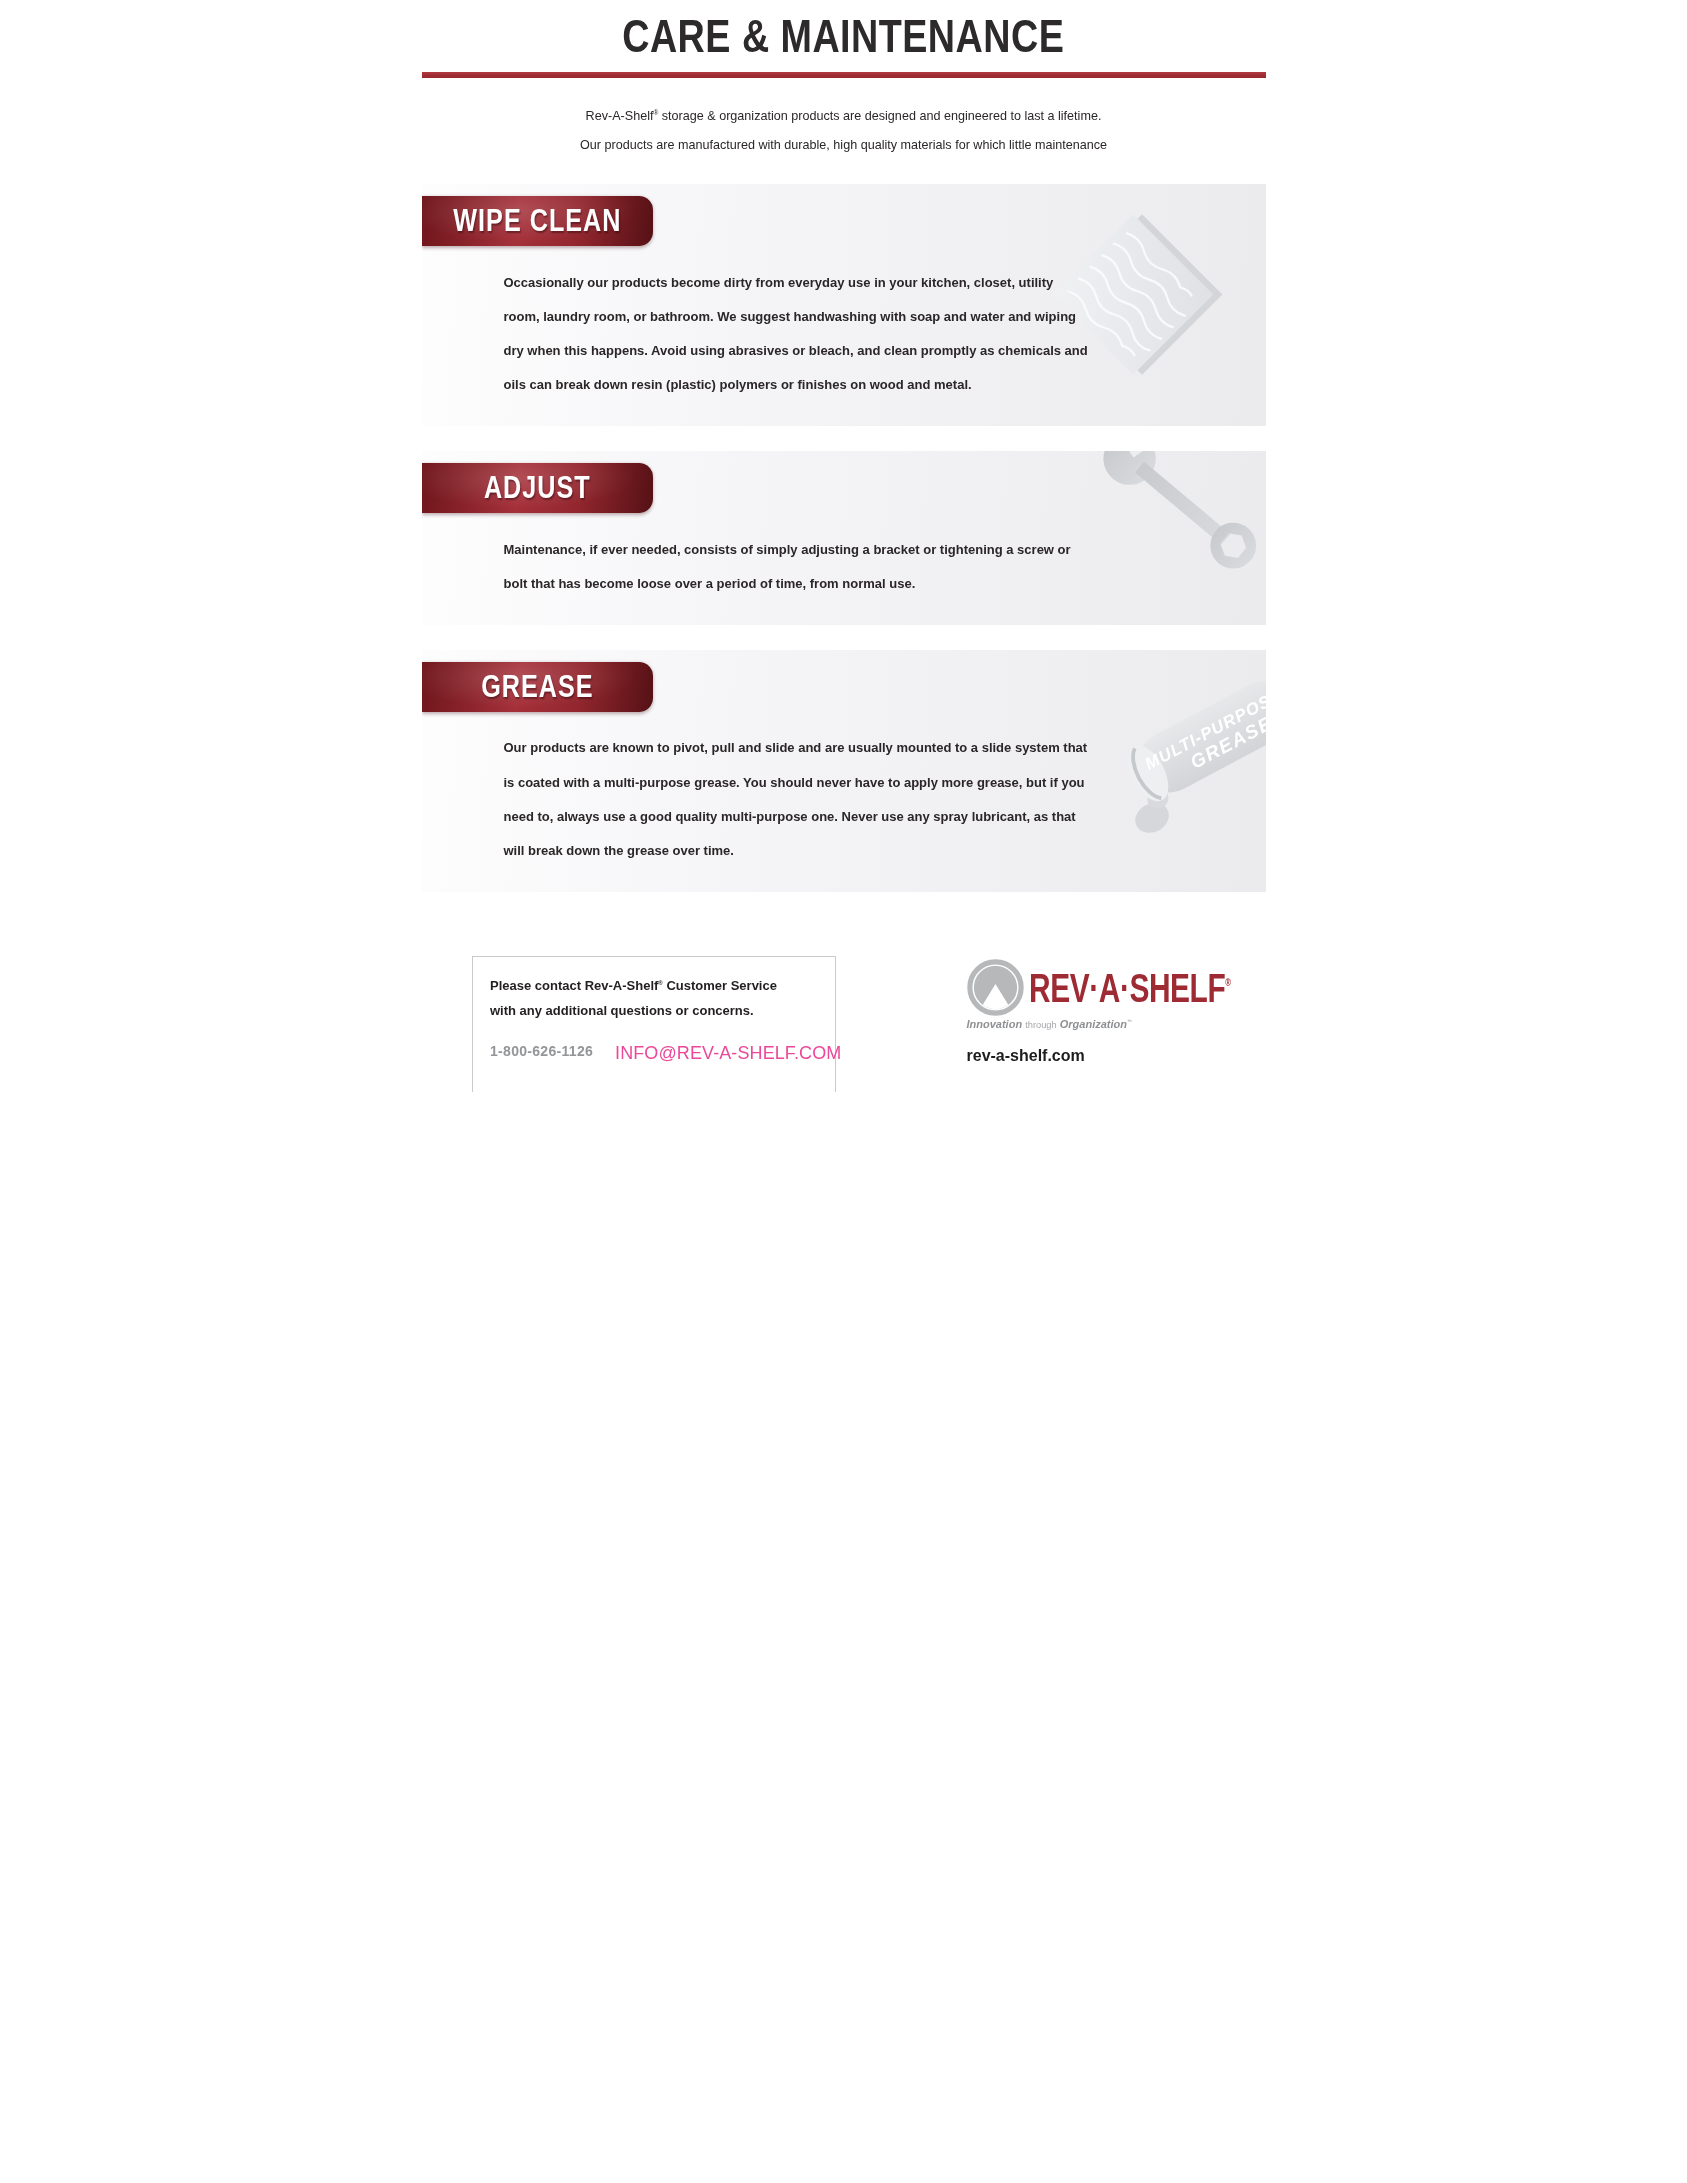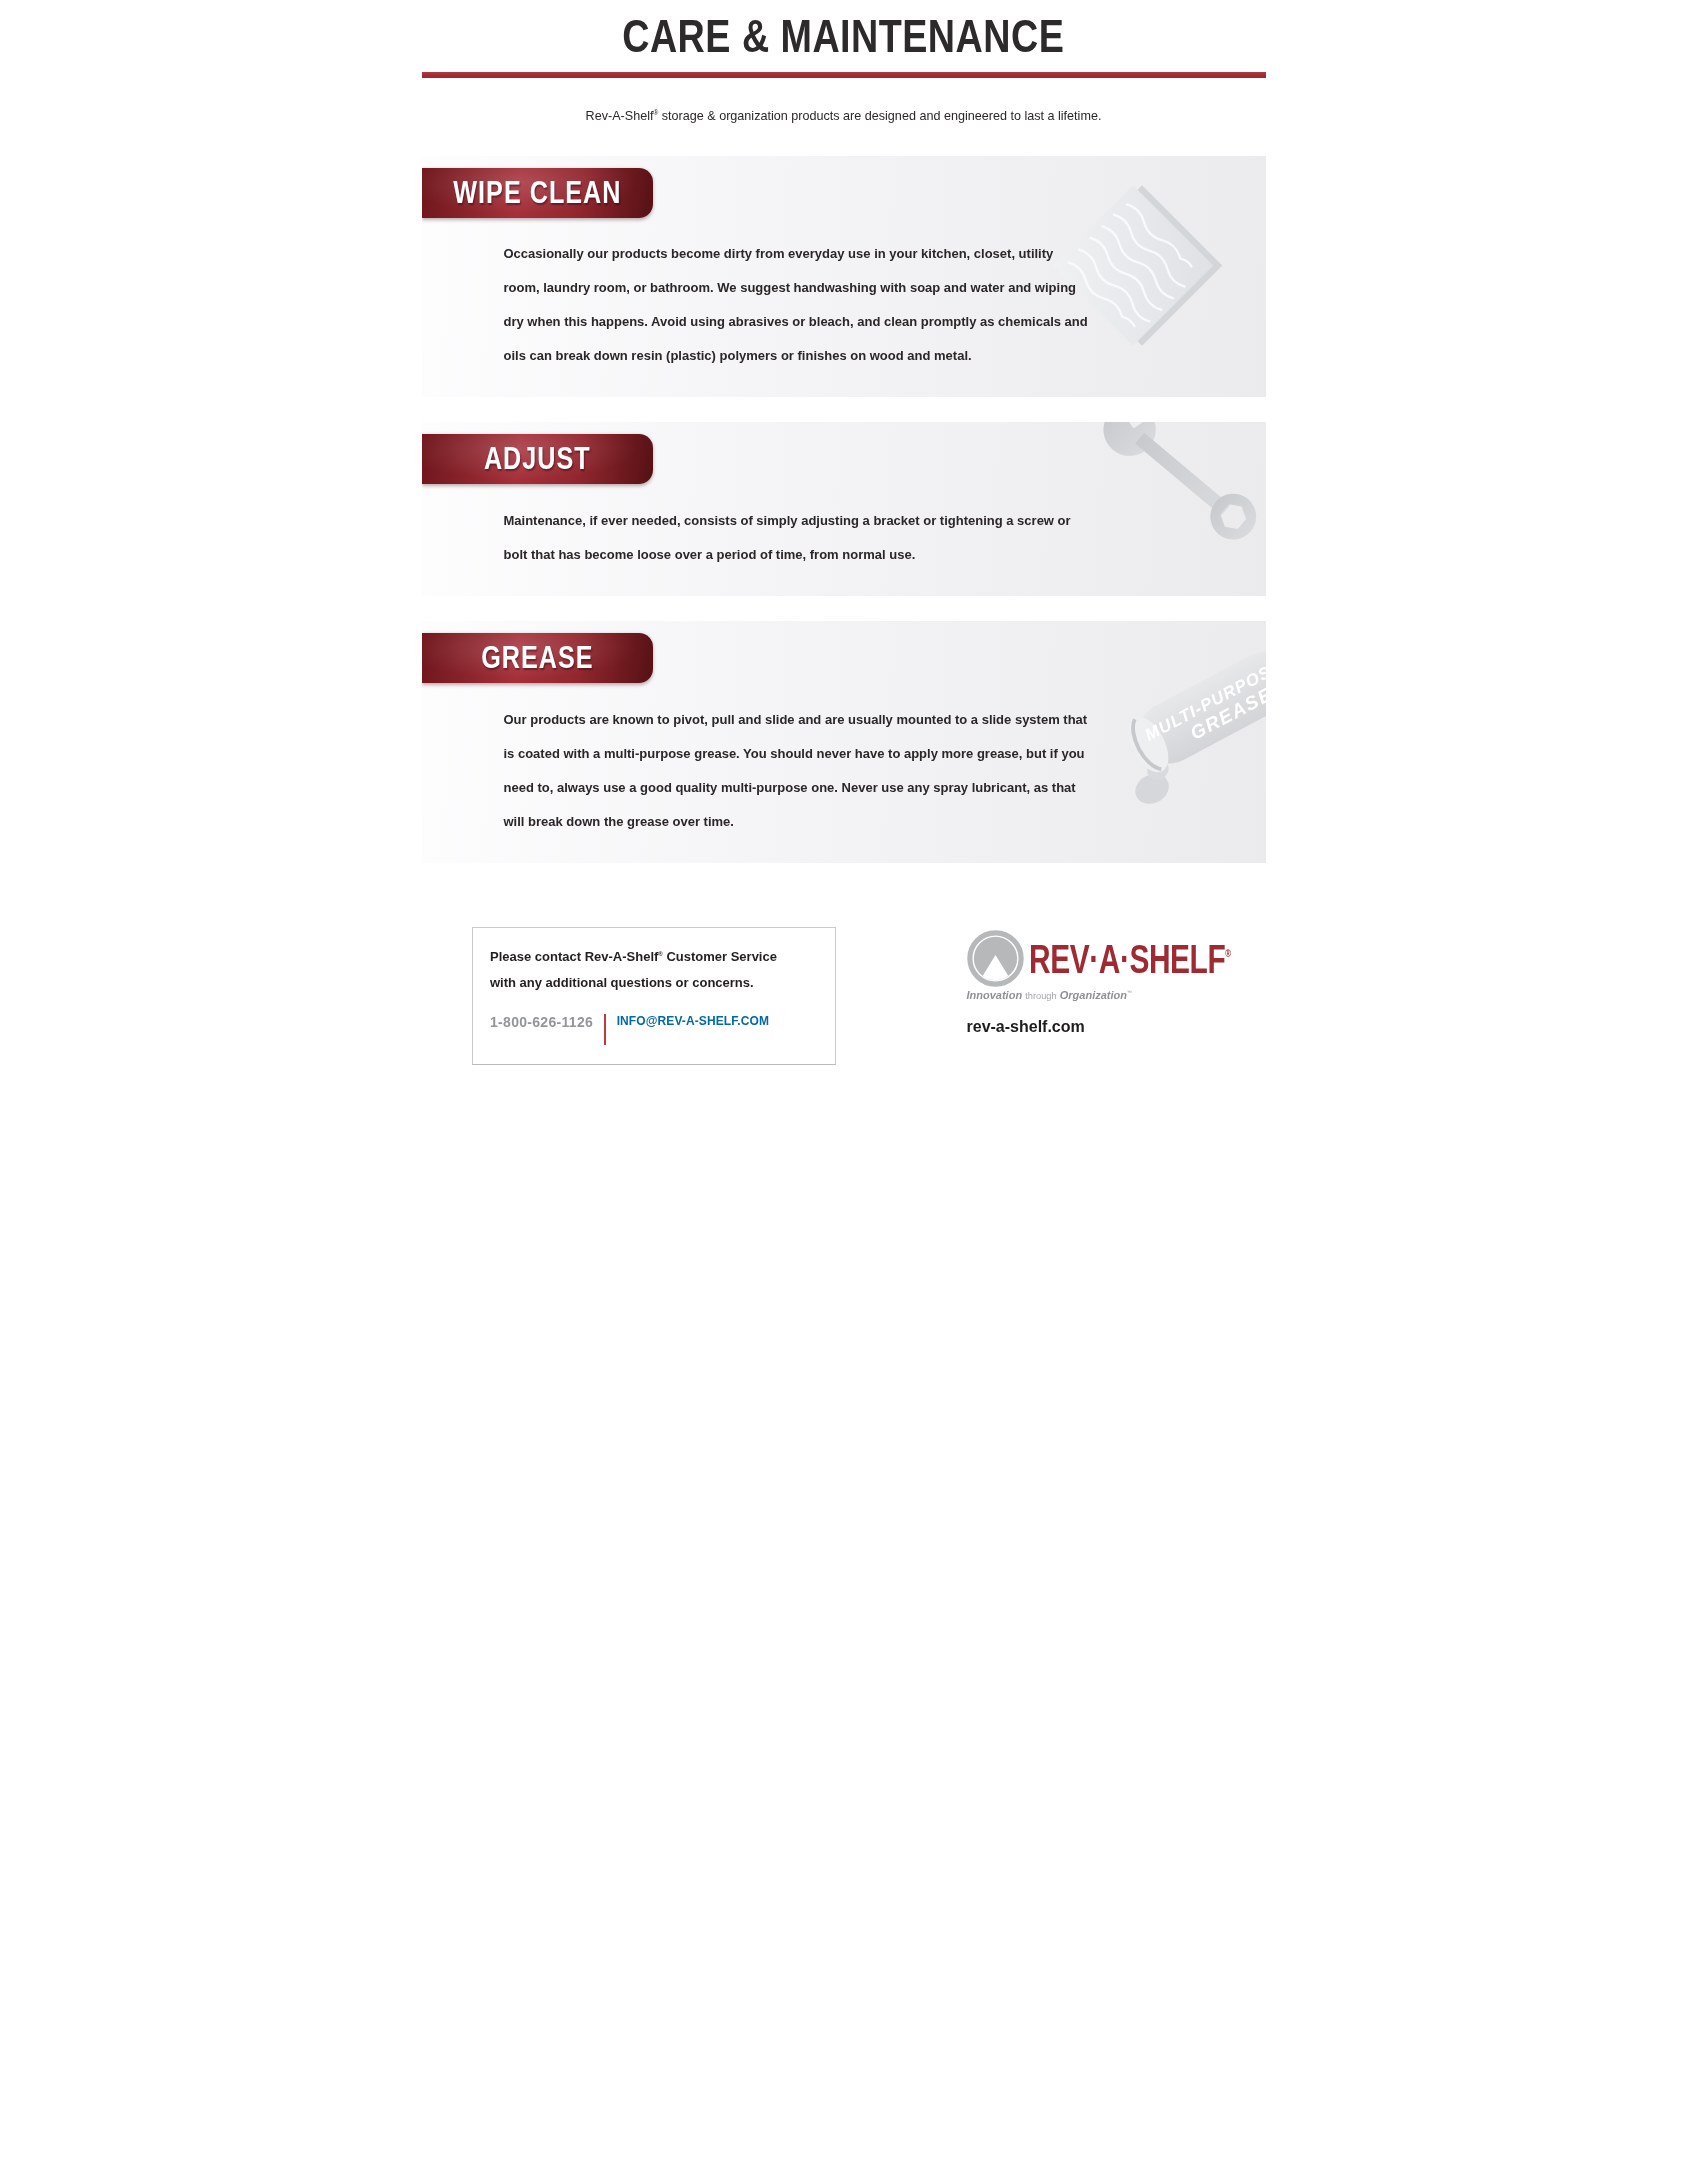--- a/index.html
+++ b/index.html
@@ -52,21 +52,21 @@
   }
   .contact-box{
     width:327px;border:1.1px solid #c9cacc;border-bottom-color:#b9babc;
     background:#ffffff;padding:16.4px 17.5px 18.6px 17.5px;
   }
   .contact-line{font-size:13px;font-weight:bold;color:#231f20;line-height:1.95;}
   .contact-line sup{font-size:6px;}
   .contact-row{display:flex;align-items:flex-start;margin-top:19px;}
   .phone{font-size:14px;font-weight:bold;color:#939598;letter-spacing:0.3px;white-space:nowrap;}
   .v-divider{width:1.6px;height:31px;background:#c0393f;margin:0 11px;}
-  .email{font-size:12px;font-weight:bold;color:#0369a1;letter-spacing:0.1px;white-space:nowrap;}
+  .email{font-size:18px;font-weight:normal;color:#ec4899;letter-spacing:0.1px;white-space:nowrap;}
   .logo-block{width:273px;display:flex;flex-direction:column;align-items:flex-start;padding-top:3.3px;}
   .logo-row{display:flex;align-items:center;}
   .emblem{width:57px;height:57px;flex:none;margin-right:5.5px;}
   .brand{
     font-size:34px;font-weight:bold;color:#9e2b33;letter-spacing:-0.5px;white-space:nowrap;
     transform:scale(.88,1.22);transform-origin:left center;position:relative;
   }
   .brand sup{font-size:8.7px;vertical-align:super;}
   .tagline{margin-top:2.2px;font-size:11px;color:#96989b;white-space:nowrap;}
   .tagline .w-bold{font-weight:bold;font-style:italic;color:#8e9093;}
@@ -80,20 +80,21 @@
 
 <div class="page">
 
   <div class="header">
     <div class="title">CARE &amp; MAINTENANCE</div>
   </div>
   <div class="red-rule"></div>
 
   <div class="intro">
     <div><span>Rev-A-Shelf</span><sup>®</sup><span> storage &amp; organization products are designed and engineered to last a lifetime.</span></div>
+    <div>Our products are manufactured with durable, high quality materials for which little maintenance</div>
   </div>
 
   <div class="panel">
     <div class="ribbon">
       <span class="ribbon-label">WIPE CLEAN</span>
     </div>
     <div class="section-body">Occasionally our products become dirty from everyday use in your kitchen, closet, utility room, laundry room, or bathroom. We suggest handwashing with soap and water and wiping dry when this happens. Avoid using abrasives or bleach, and clean promptly as chemicals and oils can break down resin (plastic) polymers or finishes on wood and metal.</div>
     <svg class="art art-napkin" viewBox="0 0 200 200">
       <defs>
         <linearGradient id="ng" x1="0" y1="0" x2="1" y2="1">

